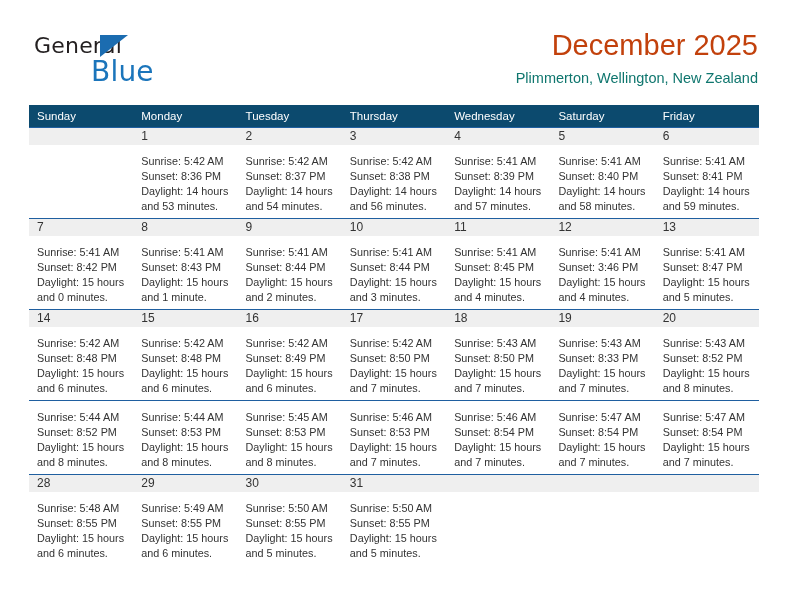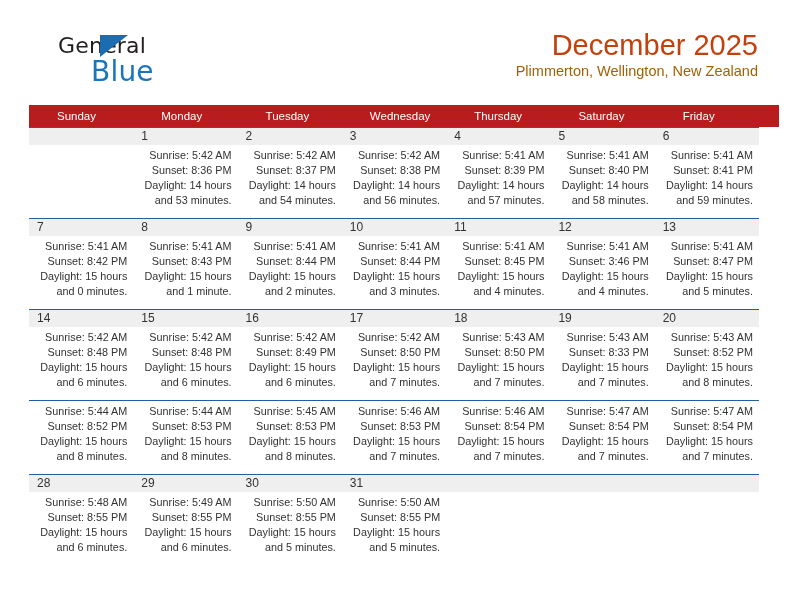--- a/index.html
+++ b/index.html
@@ -37,21 +37,20 @@
     height: 52px;
   }
   .logo-general {
     position: absolute;
     left: 0;
     top: 0;
     font-size: 22px;
     letter-spacing: 0.2px;
     color: #231f20;
     font-family: "DejaVu Sans", sans-serif;
-    margin-left: 24px;
   }
   .logo-blue {
     position: absolute;
     left: 57px;
     top: 22px;
     font-size: 28px;
     letter-spacing: 0.2px;
     color: #1b75bb;
     font-family: "DejaVu Sans", sans-serif;
   }
@@ -71,40 +70,40 @@
     text-align: right;
   }
   .cal-title {
     font-size: 29px;
     font-weight: normal;
     color: #c2410c;
     line-height: 34px;
     white-space: nowrap;
   }
   .cal-subtitle {
+    margin-top: 7px;
     font-size: 14.5px;
-    color: #a16207;
+    color: #0f766e;
     line-height: 18px;
     white-space: nowrap;
     padding-left: 36px;
   }
 
   
   .calendar {
     position: absolute;
     left: 29px;
     top: 105px;
     width: 730px;
   }
   .dow-row {
     display: flex;
     width: 730px;
     height: 22px;
-    background: #b91c1c;
-    padding-left: 20px;
+    background: #0c4a6e;
   }
   .dow-cell {
     flex: 1 1 0;
     box-sizing: border-box;
     padding-left: 8px;
     font-size: 11.5px;
     color: #ffffff;
     line-height: 22px;
     white-space: nowrap;
     overflow: hidden;
@@ -133,23 +132,22 @@
   }
   .week-body {
     display: flex;
     width: 730px;
     height: 73px;
     background: #ffffff;
   }
   .body-cell {
     flex: 1 1 0;
     box-sizing: border-box;
-    padding: 3px 6px 0 8px;
+    padding: 9px 6px 0 8px;
     overflow: hidden;
-    text-align: right;
   }
   .body-cell .line {
     font-size: 10.8px;
     line-height: 15px;
     color: #333333;
     white-space: nowrap;
   }
 </style>
 </head>
 <body>
@@ -170,22 +168,22 @@
     </div>
 
   </div>
 
   <div class="calendar">
 
     <div class="dow-row">
       <div class="dow-cell">Sunday</div>
       <div class="dow-cell">Monday</div>
       <div class="dow-cell">Tuesday</div>
+      <div class="dow-cell">Thursday</div>
       <div class="dow-cell">Wednesday</div>
-      <div class="dow-cell">Thursday</div>
       <div class="dow-cell">Saturday</div>
       <div class="dow-cell">Friday</div>
     </div>
 
     <div class="week">
       <div class="week-nums">
         <div class="num-cell"></div>
         <div class="num-cell">1</div>
         <div class="num-cell">2</div>
         <div class="num-cell">3</div>

